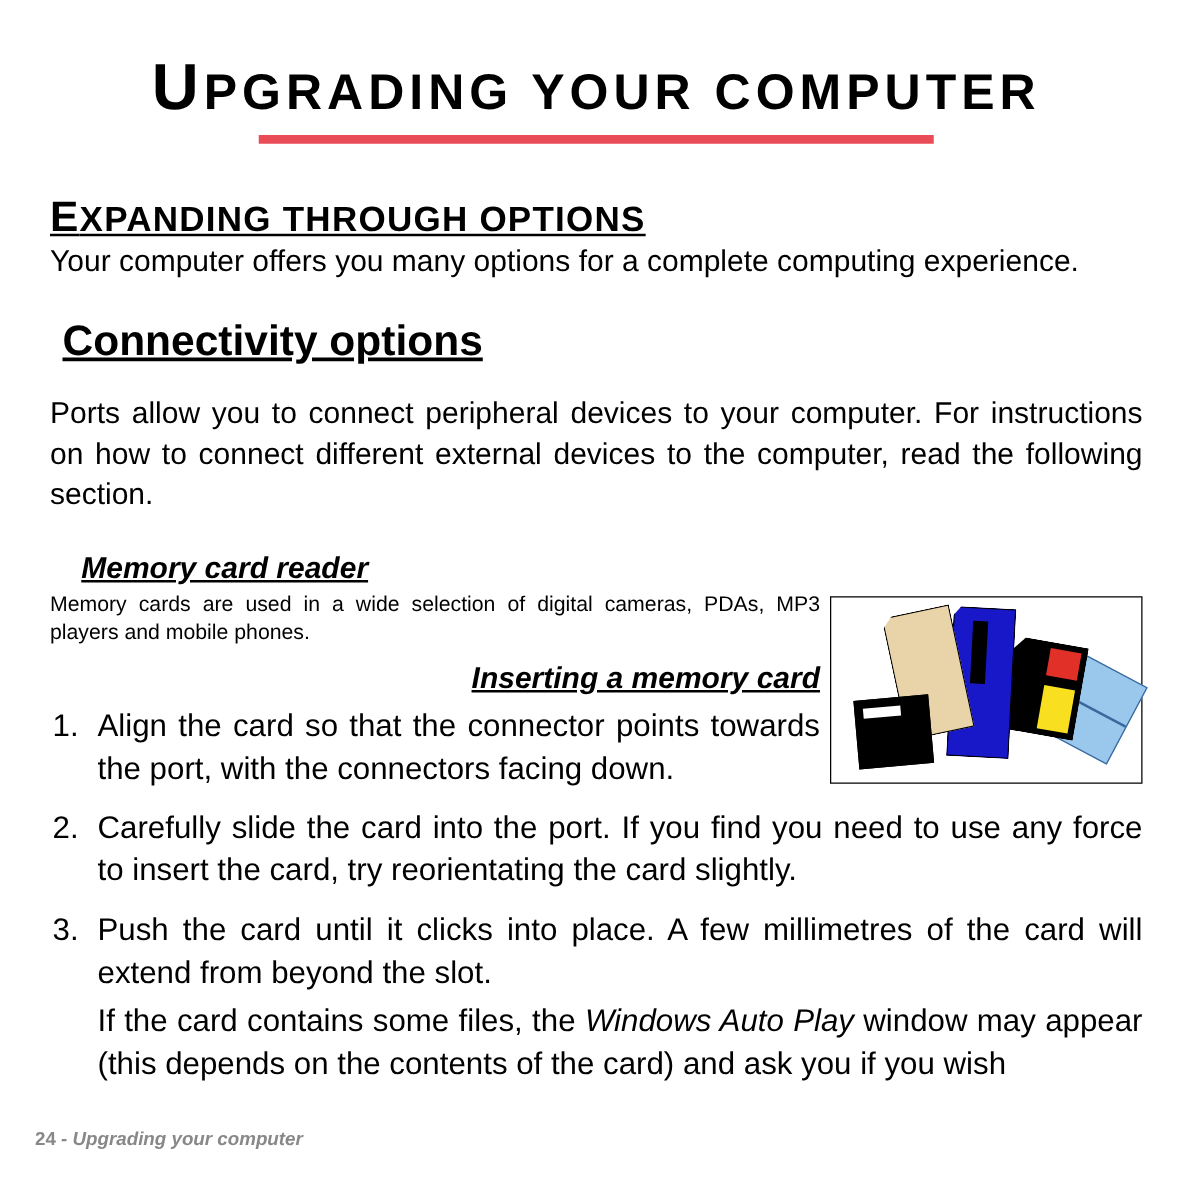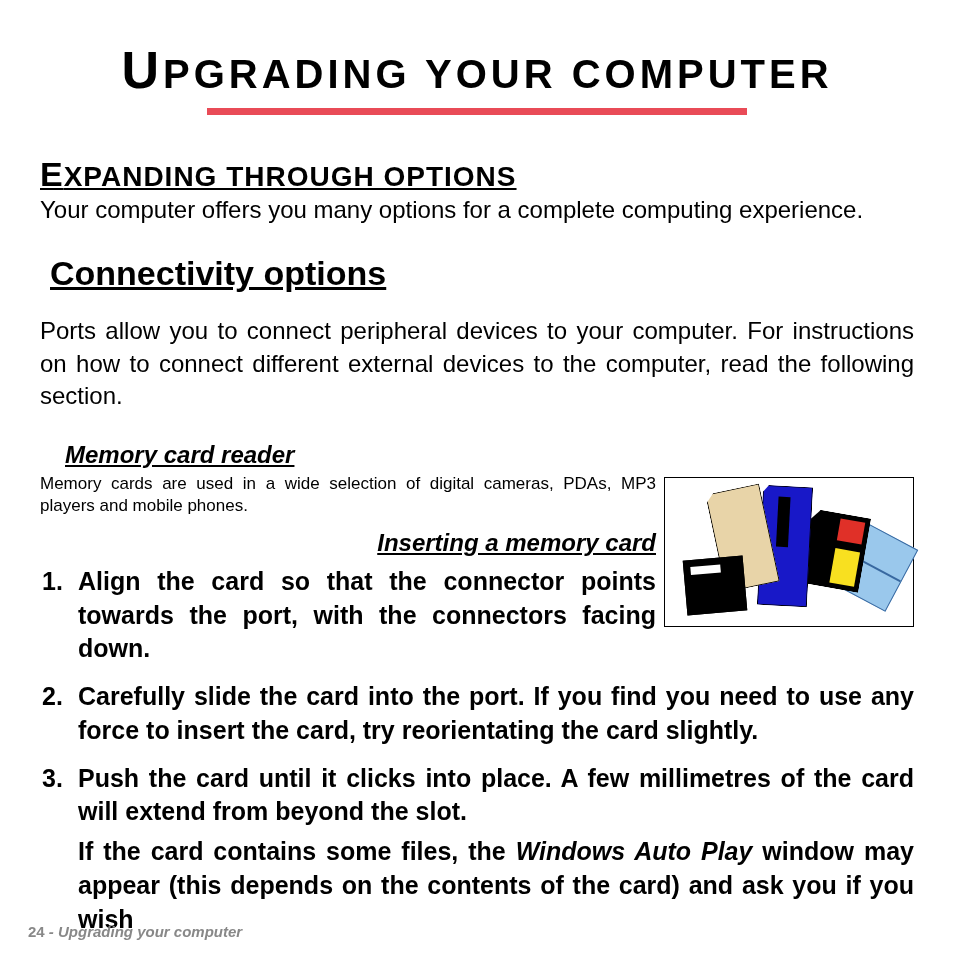--- a/index.html
+++ b/index.html
@@ -93,21 +93,20 @@
       font-size: 17px;
       line-height: 1.3;
       text-align: justify;
       font-family: Arial, sans-serif;
       margin-bottom: 12px;
     }
     ol.steps {
       list-style: none;
       counter-reset: step;
       clear: none;
-      font-weight: bold;
     }
     ol.steps li {
       counter-increment: step;
       font-size: 25px;
       line-height: 1.35;
       text-align: justify;
       margin-bottom: 14px;
       padding-left: 38px;
       position: relative;
       font-family: Arial, sans-serif;
@@ -123,21 +122,21 @@
       text-align: justify;
       padding-left: 38px;
       font-family: Arial, sans-serif;
       margin-top: 6px;
     }
     .italic {
       font-style: italic;
     }
     .footer {
       position: absolute;
-      bottom: 14px;
+      bottom: 34px;
       left: 28px;
       font-size: 15px;
       color: #888;
       font-family: Arial, sans-serif;
     }
     .footer .pagenum {
       font-weight: bold;
     }
     .footer .chap {
       font-style: italic;

